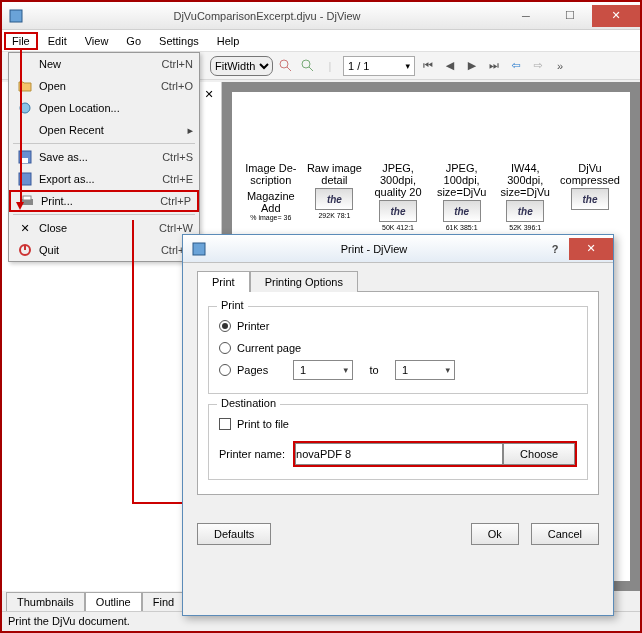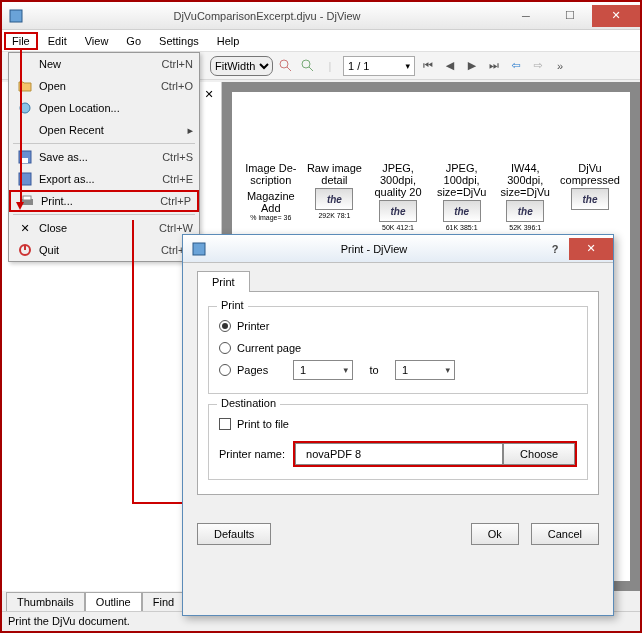--- a/index.html
+++ b/index.html
@@ -60,21 +60,21 @@
 .dlg-panel { border: 1px solid #aaa; background: #fff; padding: 4px 10px 14px; margin-top: -1px; }
 .group { border: 1px solid #c8c8c8; margin-top: 10px; padding: 8px 10px 12px; position: relative; }
 .group > .legend { position: absolute; top: -8px; left: 8px; background: #fff; padding: 0 4px; }
 .radio-row { display: flex; align-items: center; height: 22px; gap: 6px; }
 .radio { width: 12px; height: 12px; border: 1px solid #555; border-radius: 50%; display: inline-flex; align-items: center; justify-content: center; }
 .radio.checked::after { content: ""; width: 6px; height: 6px; background: #333; border-radius: 50%; }
 .chk { width: 12px; height: 12px; border: 1px solid #555; display: inline-block; }
 .combo { border: 1px solid #888; background: #fff; height: 20px; display: inline-flex; align-items: center; padding: 0 16px 0 6px; position: relative; min-width: 60px; }
 .combo::after { content: "▾"; position: absolute; right: 4px; font-size: 9px; color: #444; }
 .dest-row { display: flex; align-items: center; gap: 8px; margin-top: 6px; }
-.printer-box { flex: 1; border: 1px solid #888; background: #fff; height: 22px; display: flex; align-items: center; padding: 0 10px; }
+.printer-box { flex: 1; border: 1px solid #888; background: #fff; height: 22px; display: flex; align-items: center; padding: 0 0; }
 .btn { border: 1px solid #888; background: linear-gradient(#fdfdfd,#e6e6e6); height: 22px; padding: 0 16px; display: inline-flex; align-items: center; }
 .printer-wrap { border: 2px solid #c00; padding: 0; display: flex; }
 .dlg-buttons { display: flex; gap: 12px; margin-top: 28px; align-items: center; }
 .dlg-buttons .spacer { flex: 1; }
 
 
 .arrow-v { position: absolute; width: 0; border-left: 2px solid #c00; }
 .arrow-h { position: absolute; height: 0; border-top: 2px solid #c00; }
 .arrow-head-down { position: absolute; width: 0; height: 0; border-left: 4px solid transparent; border-right: 4px solid transparent; border-top: 8px solid #c00; }
 .arrow-head-right { position: absolute; width: 0; height: 0; border-top: 4px solid transparent; border-bottom: 4px solid transparent; border-left: 8px solid #c00; }
@@ -282,20 +282,21 @@
           <rect x="2" y="2" width="12" height="12" fill="#6aa3d8" stroke="#2a5a8a"></rect>
         </svg>
       </span>
     <span class="title">Print - DjView</span>
     <div class="help">?</div>
     <div class="close">✕</div>
   </div>
   <div class="dlg-body">
     <div class="dlg-tabs">
       <div class="dlg-tab active">Print</div>
+      <div class="dlg-tab">Printing Options</div>
     </div>
     <div class="dlg-panel">
       <div class="group">
         <span class="legend">Print</span>
         <div class="radio-row">
             <span class="radio checked"></span>
             <span>Printer</span>
           </div>
         <div class="radio-row">
             <span class="radio"></span>

